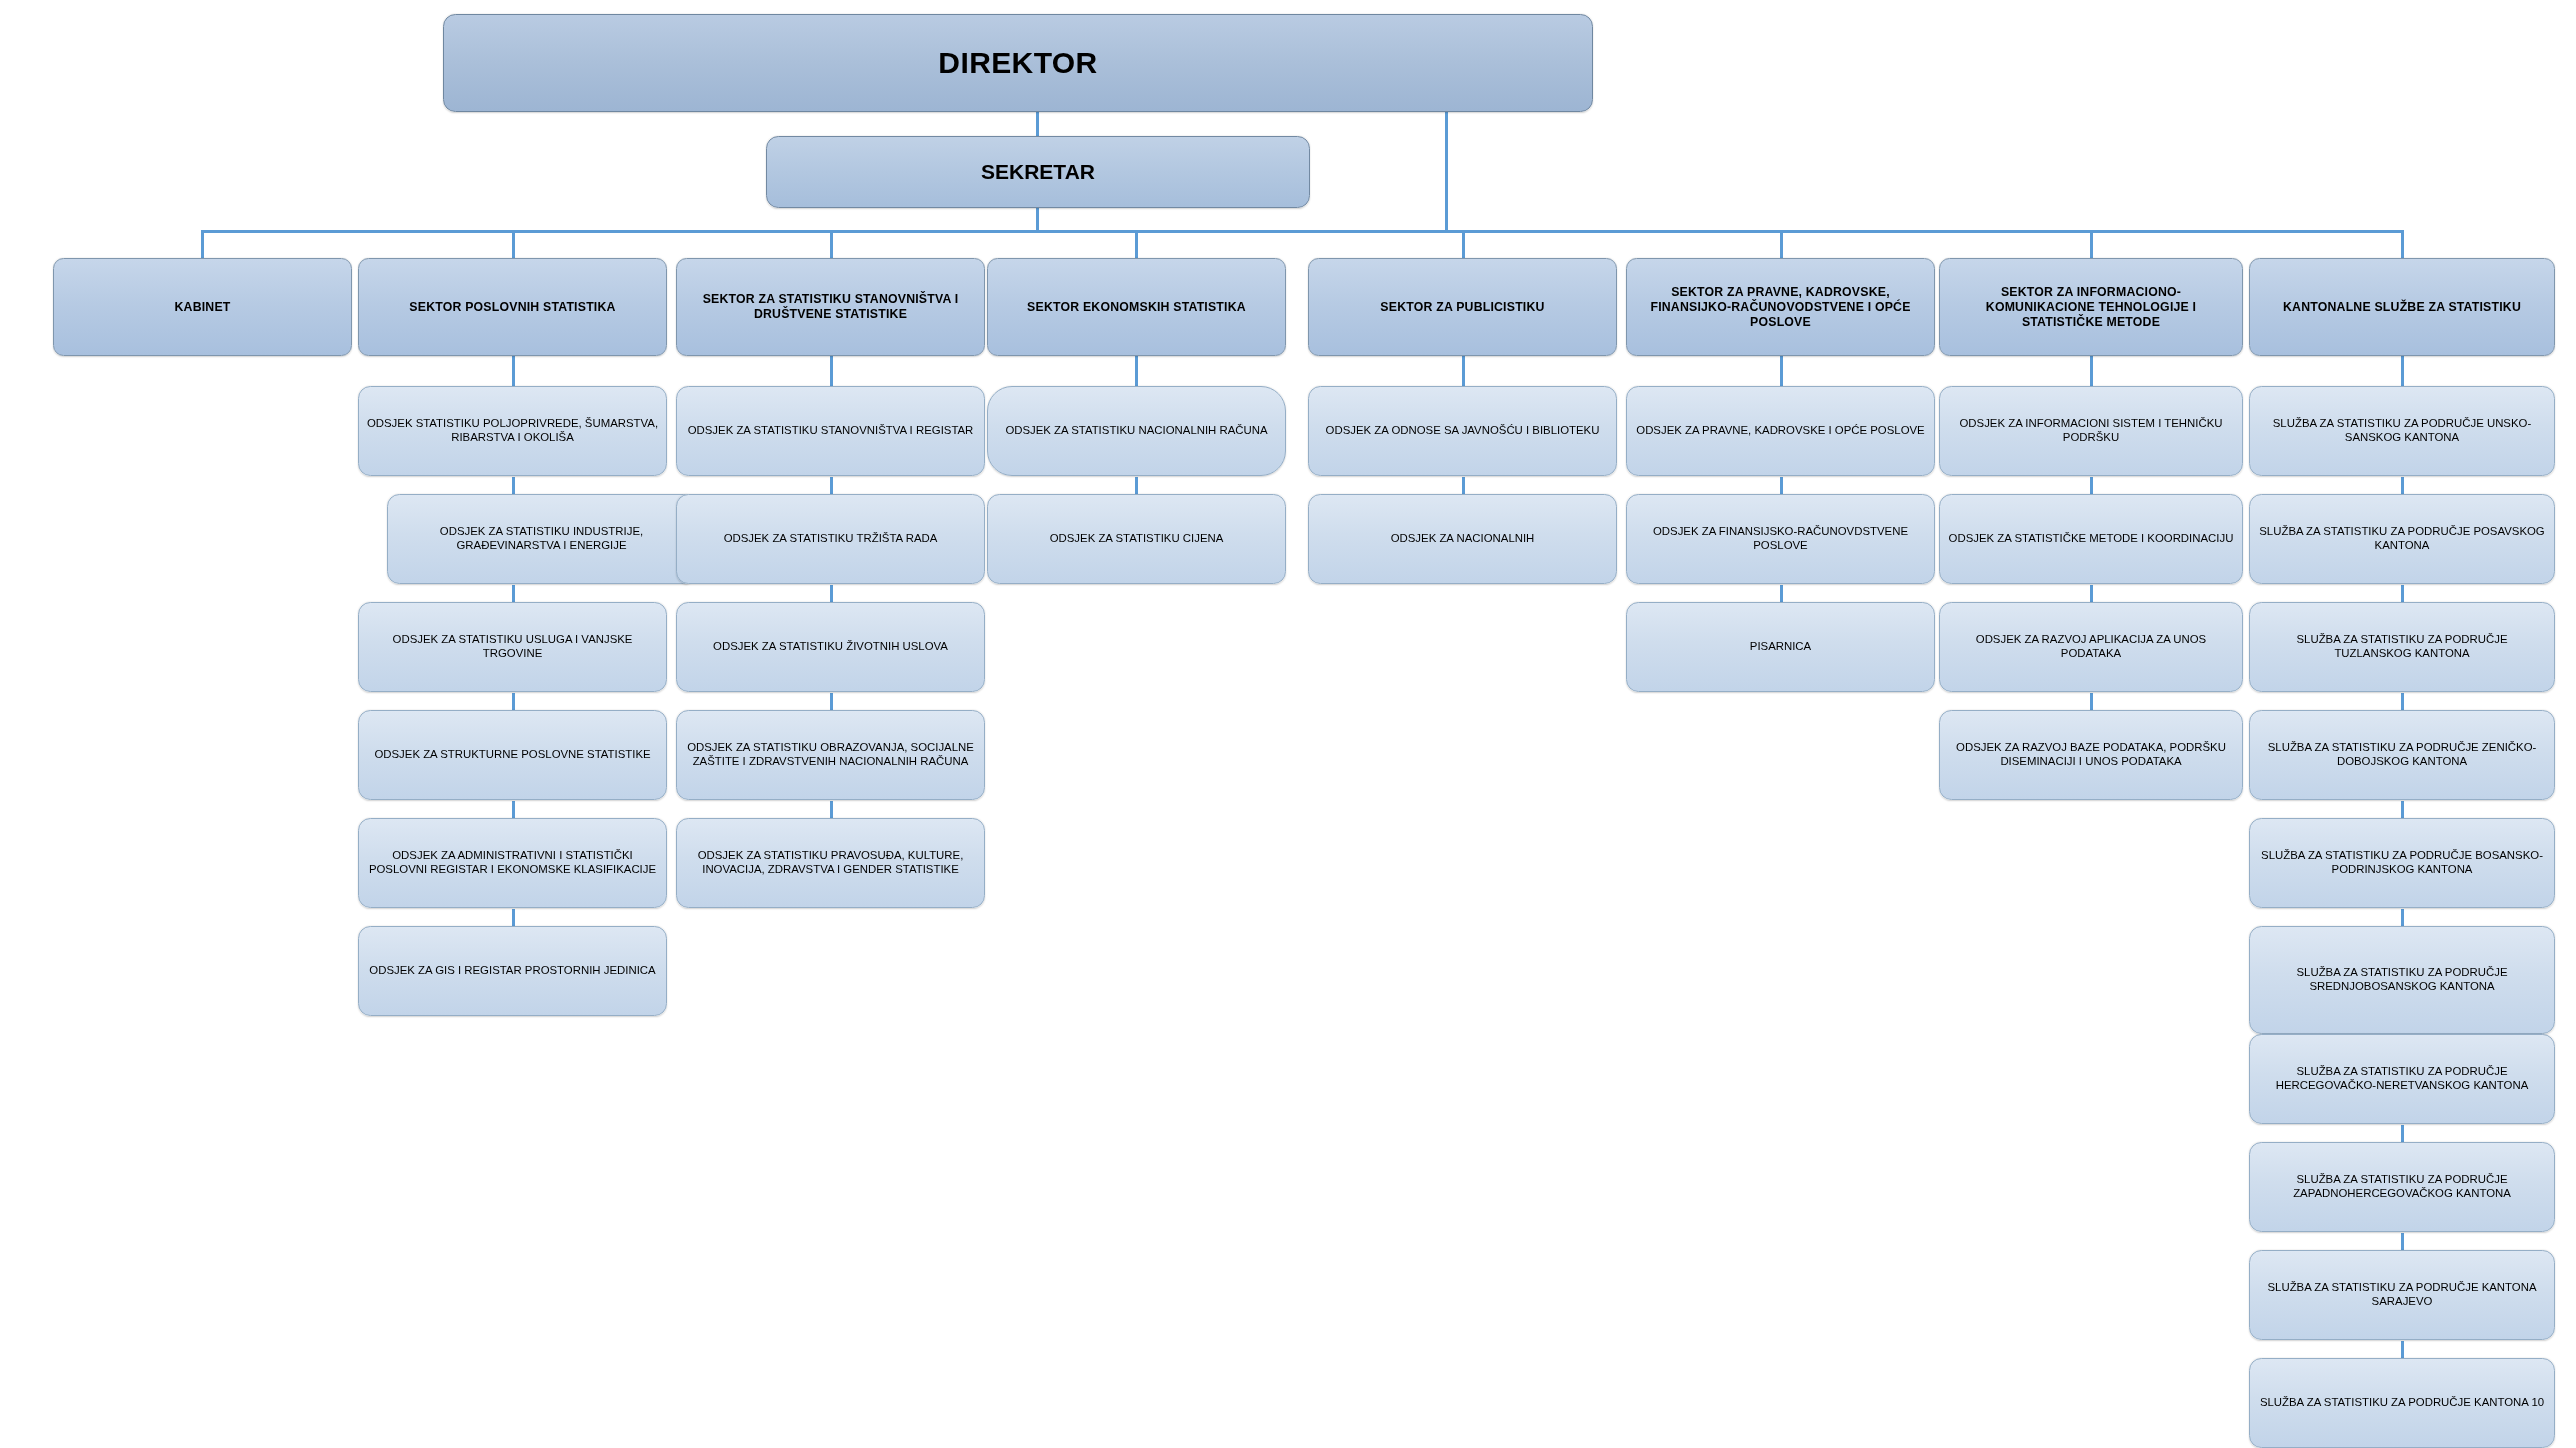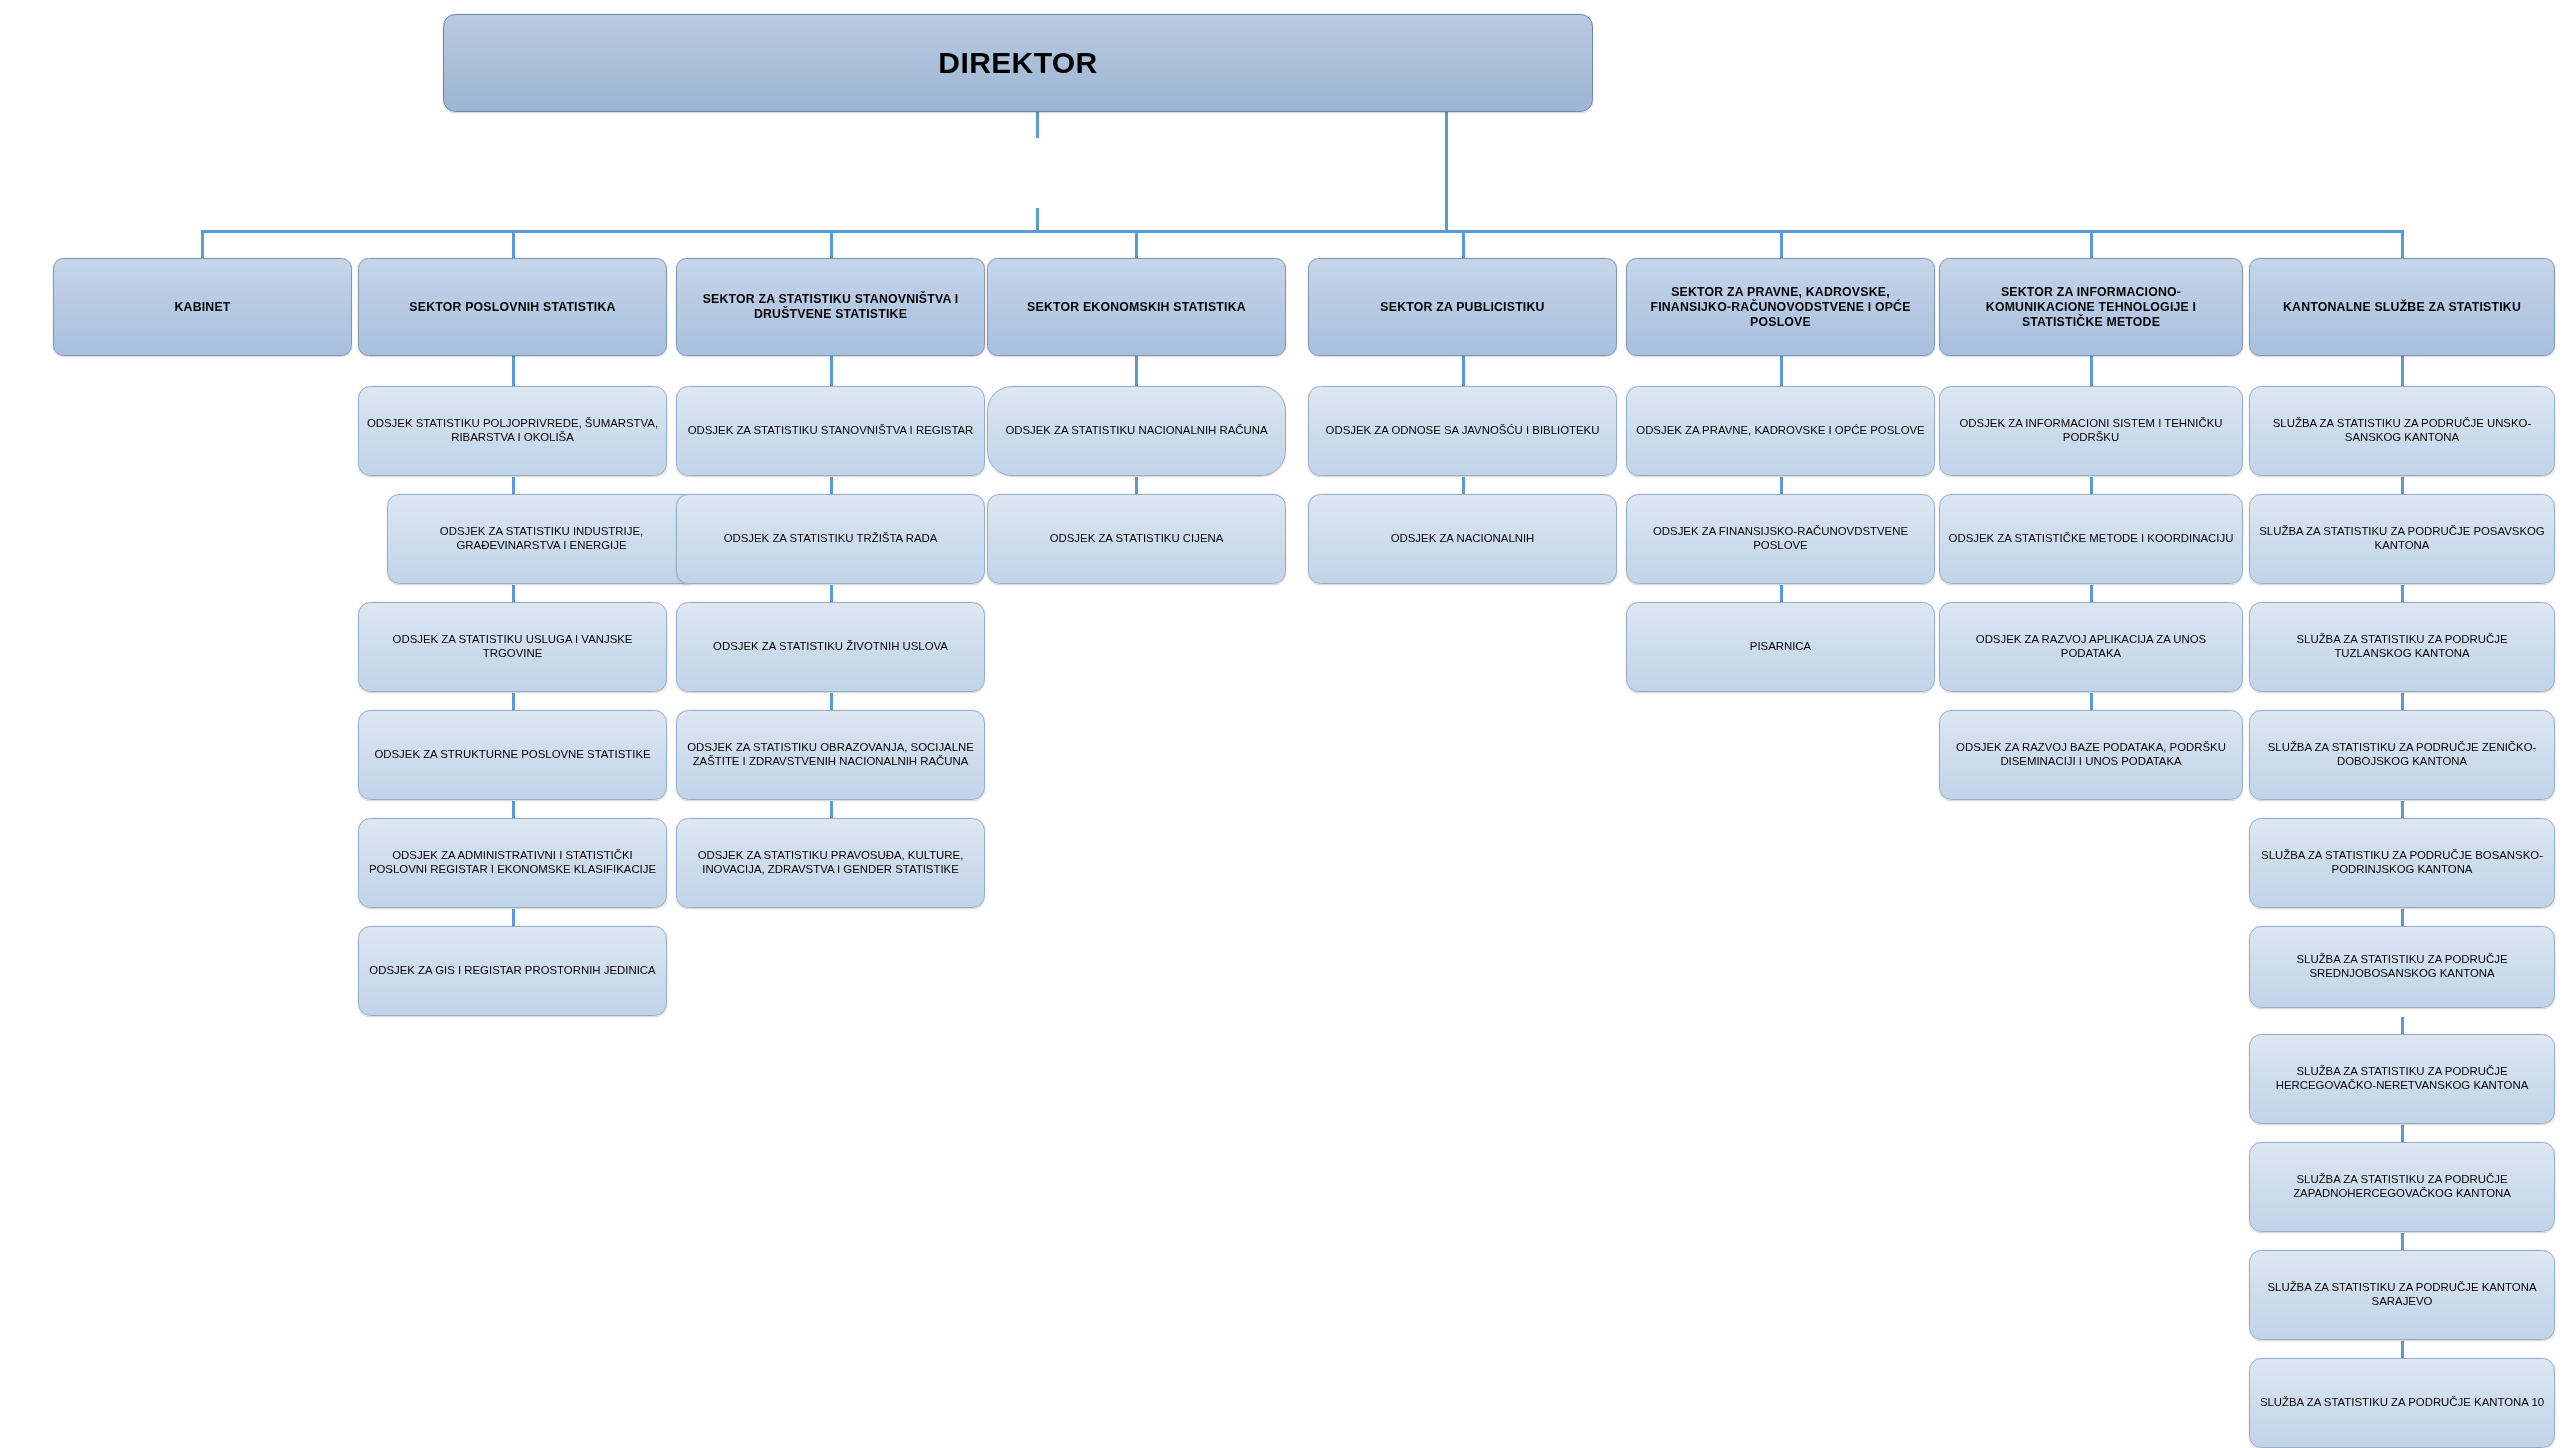--- a/index.html
+++ b/index.html
@@ -121,20 +121,23 @@
       <div class="conn v" style="left: 2401px; top: 1017px; height: 17.6px;"></div>
       <div class="conn v" style="left: 2401px; top: 1125px; height: 17.6px;"></div>
       <div class="conn v" style="left: 2401px; top: 1233px; height: 17.6px;"></div>
       <div class="conn v" style="left: 2401px; top: 1341px; height: 17.6px;"></div>
     </div>
 
   <div class="node lvl-director" id="node-director" style="left:443px;top:14px;width:1150px;height:98px;">
     <span class="lbl">DIREKTOR</span>
   </div>
 
+  <div class="node lvl-secretary" id="node-secretary" style="left:766px;top:136px;width:544px;height:72px;">
+    <span class="lbl">SEKRETAR</span>
+  </div>
 
   <div id="columns-layer">
       <div class="node lvl-sector" style="left: 53px; top: 258px; width: 299px; height: 98px;">
         <span class="lbl">KABINET</span>
       </div>
       <div class="node lvl-sector" style="left: 358px; top: 258px; width: 309px; height: 98px;">
         <span class="lbl">SEKTOR POSLOVNIH STATISTIKA</span>
       </div>
       <div class="node lvl-dept" style="left: 358px; top: 386px; width: 309px; height: 90px;">
         <span class="lbl">ODSJEK STATISTIKU POLJOPRIVREDE, ŠUMARSTVA, RIBARSTVA I OKOLIŠA</span>
@@ -228,21 +231,21 @@
       </div>
       <div class="node lvl-dept" style="left: 2249px; top: 602px; width: 306px; height: 90px;">
         <span class="lbl">SLUŽBA ZA STATISTIKU ZA PODRUČJE TUZLANSKOG KANTONA</span>
       </div>
       <div class="node lvl-dept" style="left: 2249px; top: 710px; width: 306px; height: 90px;">
         <span class="lbl">SLUŽBA ZA STATISTIKU ZA PODRUČJE ZENIČKO-DOBOJSKOG KANTONA</span>
       </div>
       <div class="node lvl-dept" style="left: 2249px; top: 818px; width: 306px; height: 90px;">
         <span class="lbl">SLUŽBA ZA STATISTIKU ZA PODRUČJE BOSANSKO-PODRINJSKOG KANTONA</span>
       </div>
-      <div class="node lvl-dept" style="left: 2249px; top: 926px; width: 306px; height: 82px;">
+      <div class="node lvl-dept" style="left: 2249px; top: 926px; width: 306px; height: 108px;">
         <span class="lbl">SLUŽBA ZA STATISTIKU ZA PODRUČJE SREDNJOBOSANSKOG KANTONA</span>
       </div>
       <div class="node lvl-dept" style="left: 2249px; top: 1034px; width: 306px; height: 90px;">
         <span class="lbl">SLUŽBA ZA STATISTIKU ZA PODRUČJE HERCEGOVAČKO-NERETVANSKOG KANTONA</span>
       </div>
       <div class="node lvl-dept" style="left: 2249px; top: 1142px; width: 306px; height: 90px;">
         <span class="lbl">SLUŽBA ZA STATISTIKU ZA PODRUČJE ZAPADNOHERCEGOVAČKOG KANTONA</span>
       </div>
       <div class="node lvl-dept" style="left: 2249px; top: 1250px; width: 306px; height: 90px;">
         <span class="lbl">SLUŽBA ZA STATISTIKU ZA PODRUČJE KANTONA SARAJEVO</span>

